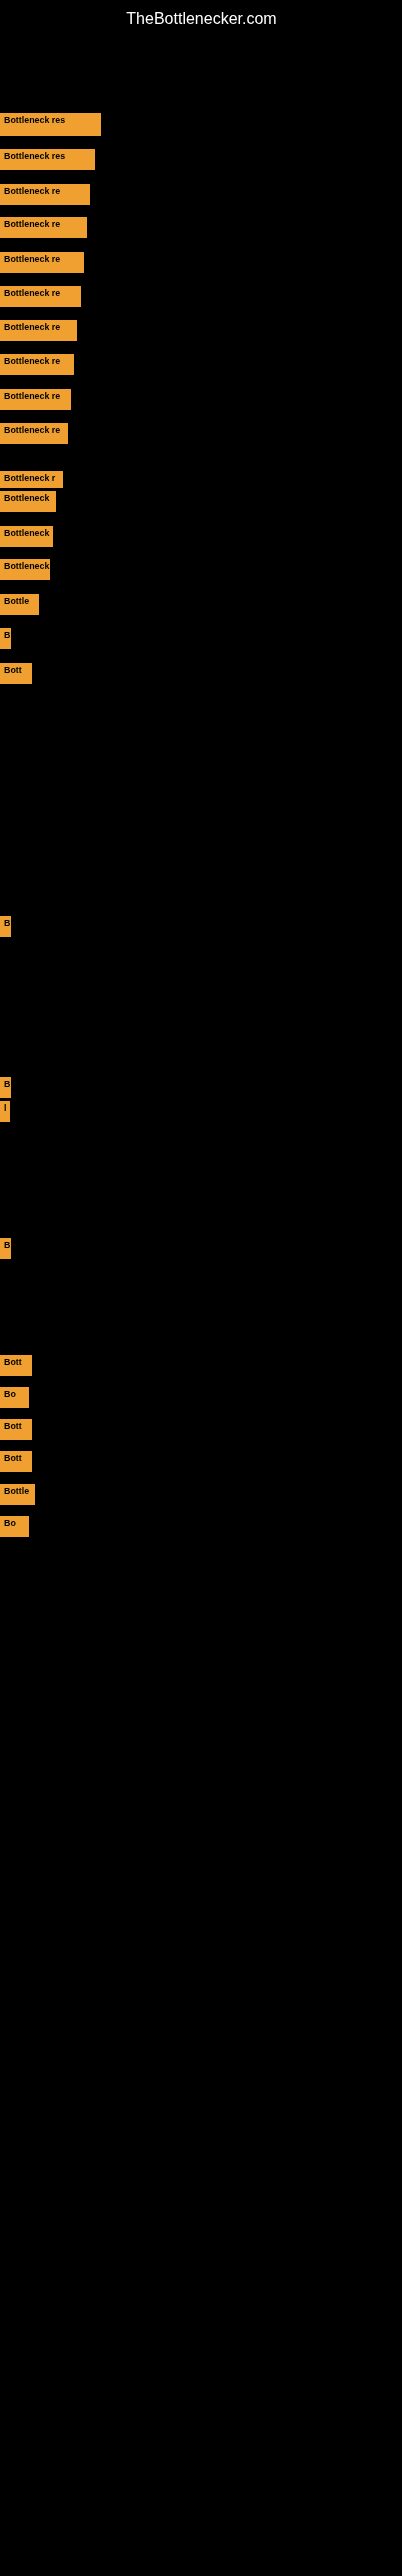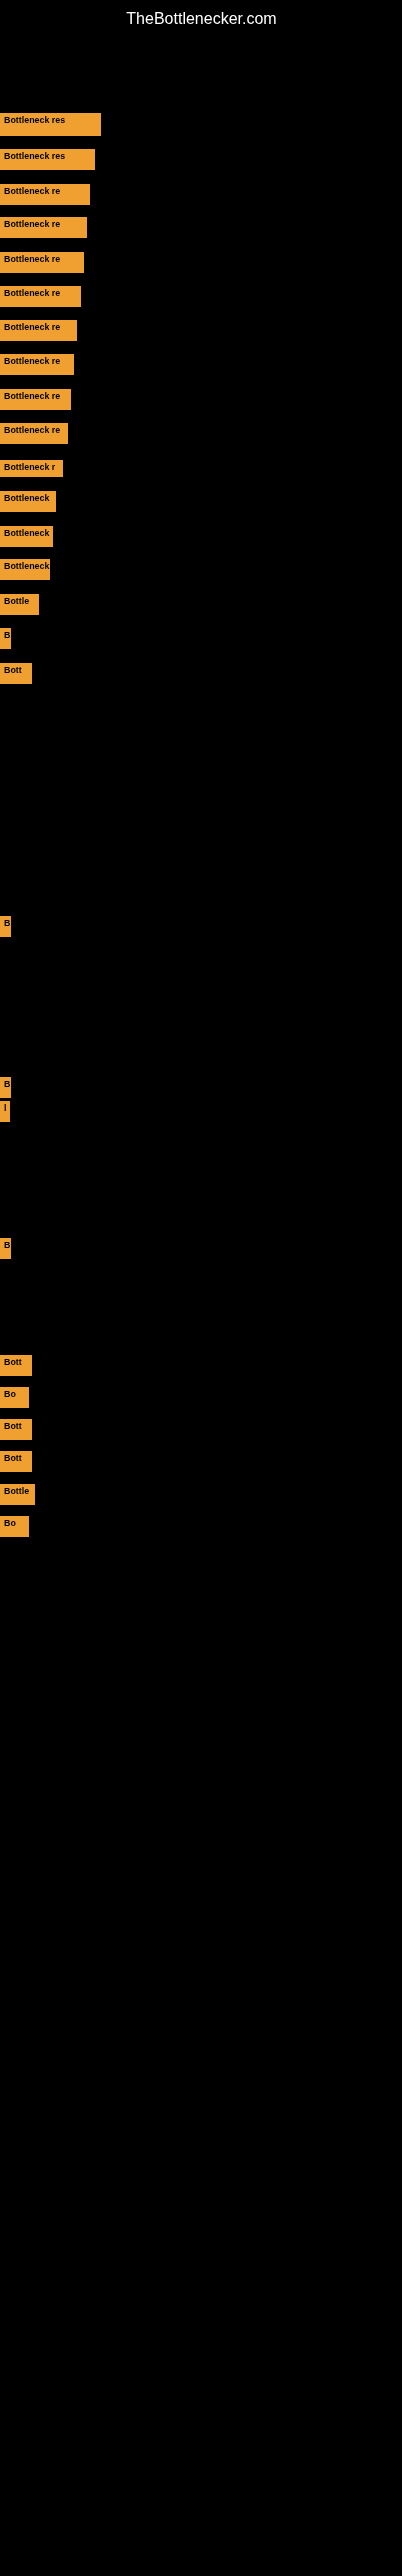--- a/index.html
+++ b/index.html
@@ -44,21 +44,21 @@
 <div class="bottleneck-item" style="top: 113px; left: 0px; width: 101px; height: 22.5px;">Bottleneck res</div>
 <div class="bottleneck-item" style="top: 149px; left: 0px; width: 95px; height: 21px;">Bottleneck res</div>
 <div class="bottleneck-item" style="top: 184px; left: 0px; width: 90px; height: 21px;">Bottleneck re</div>
 <div class="bottleneck-item" style="top: 217px; left: 0px; width: 87px; height: 21px;">Bottleneck re</div>
 <div class="bottleneck-item" style="top: 252px; left: 0px; width: 84px; height: 21px;">Bottleneck re</div>
 <div class="bottleneck-item" style="top: 286px; left: 0px; width: 81px; height: 21px;">Bottleneck re</div>
 <div class="bottleneck-item" style="top: 320px; left: 0px; width: 77px; height: 21px;">Bottleneck re</div>
 <div class="bottleneck-item" style="top: 354px; left: 0px; width: 74px; height: 21px;">Bottleneck re</div>
 <div class="bottleneck-item" style="top: 389px; left: 0px; width: 71px; height: 21px;">Bottleneck re</div>
 <div class="bottleneck-item" style="top: 423px; left: 0px; width: 68px; height: 21px;">Bottleneck re</div>
-<div class="bottleneck-item" style="top: 460px; left: 0px; width: 63px; height: 17px;">Bottleneck r</div>
+<div class="bottleneck-item" style="top: 471px; left: 0px; width: 63px; height: 17px;">Bottleneck r</div>
 <div class="bottleneck-item" style="top: 491px; left: 0px; width: 56px; height: 21px;">Bottleneck</div>
 <div class="bottleneck-item" style="top: 526px; left: 0px; width: 53px; height: 21px;">Bottleneck</div>
 <div class="bottleneck-item" style="top: 559px; left: 0px; width: 50px; height: 21px;">Bottleneck</div>
 <div class="bottleneck-item" style="top: 594px; left: 0px; width: 39px; height: 21px;">Bottle</div>
 <div class="bottleneck-item" style="top: 628px; left: 0px; width: 11.3px; height: 21px;">B</div>
 <div class="bottleneck-item" style="top: 663px; left: 0px; width: 32px; height: 21px;">Bott</div>
 <div class="bottleneck-item" style="top: 916px; left: 0px; width: 11.3px; height: 21px;">B</div>
 <div class="bottleneck-item" style="top: 1077px; left: 0px; width: 11.3px; height: 21px;">B</div>
 <div class="bottleneck-item" style="top: 1101px; left: 0px; width: 9.7px; height: 21px;">l</div>
 <div class="bottleneck-item" style="top: 1238px; left: 0px; width: 11.3px; height: 21px;">B</div>

